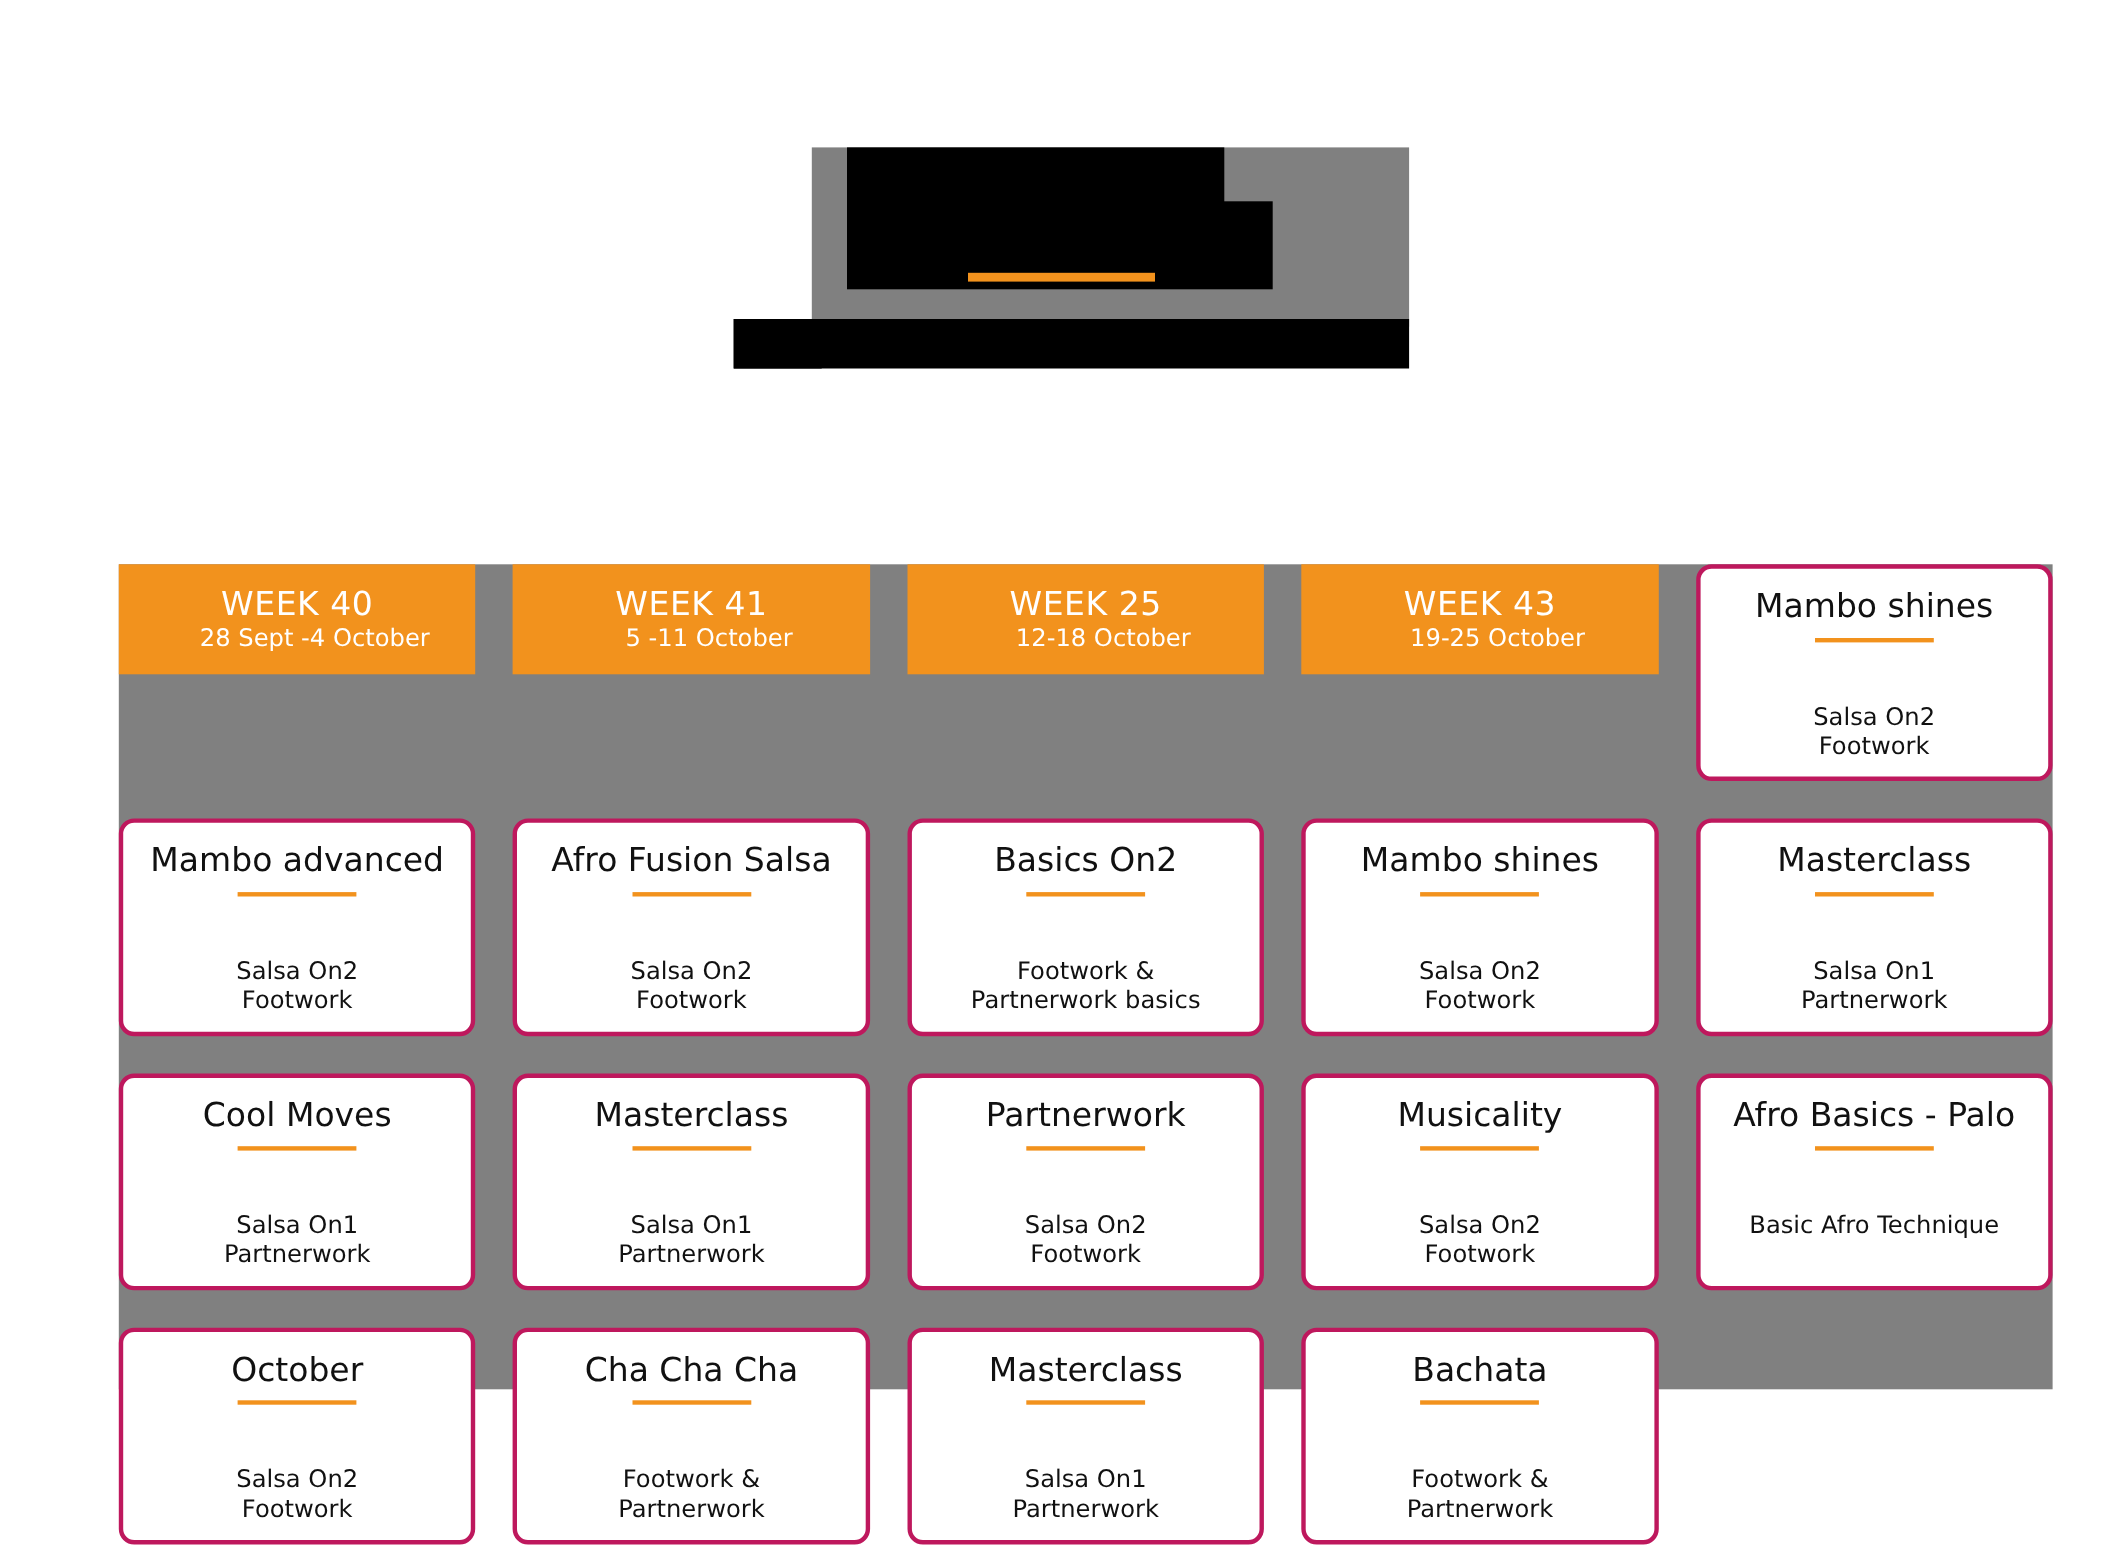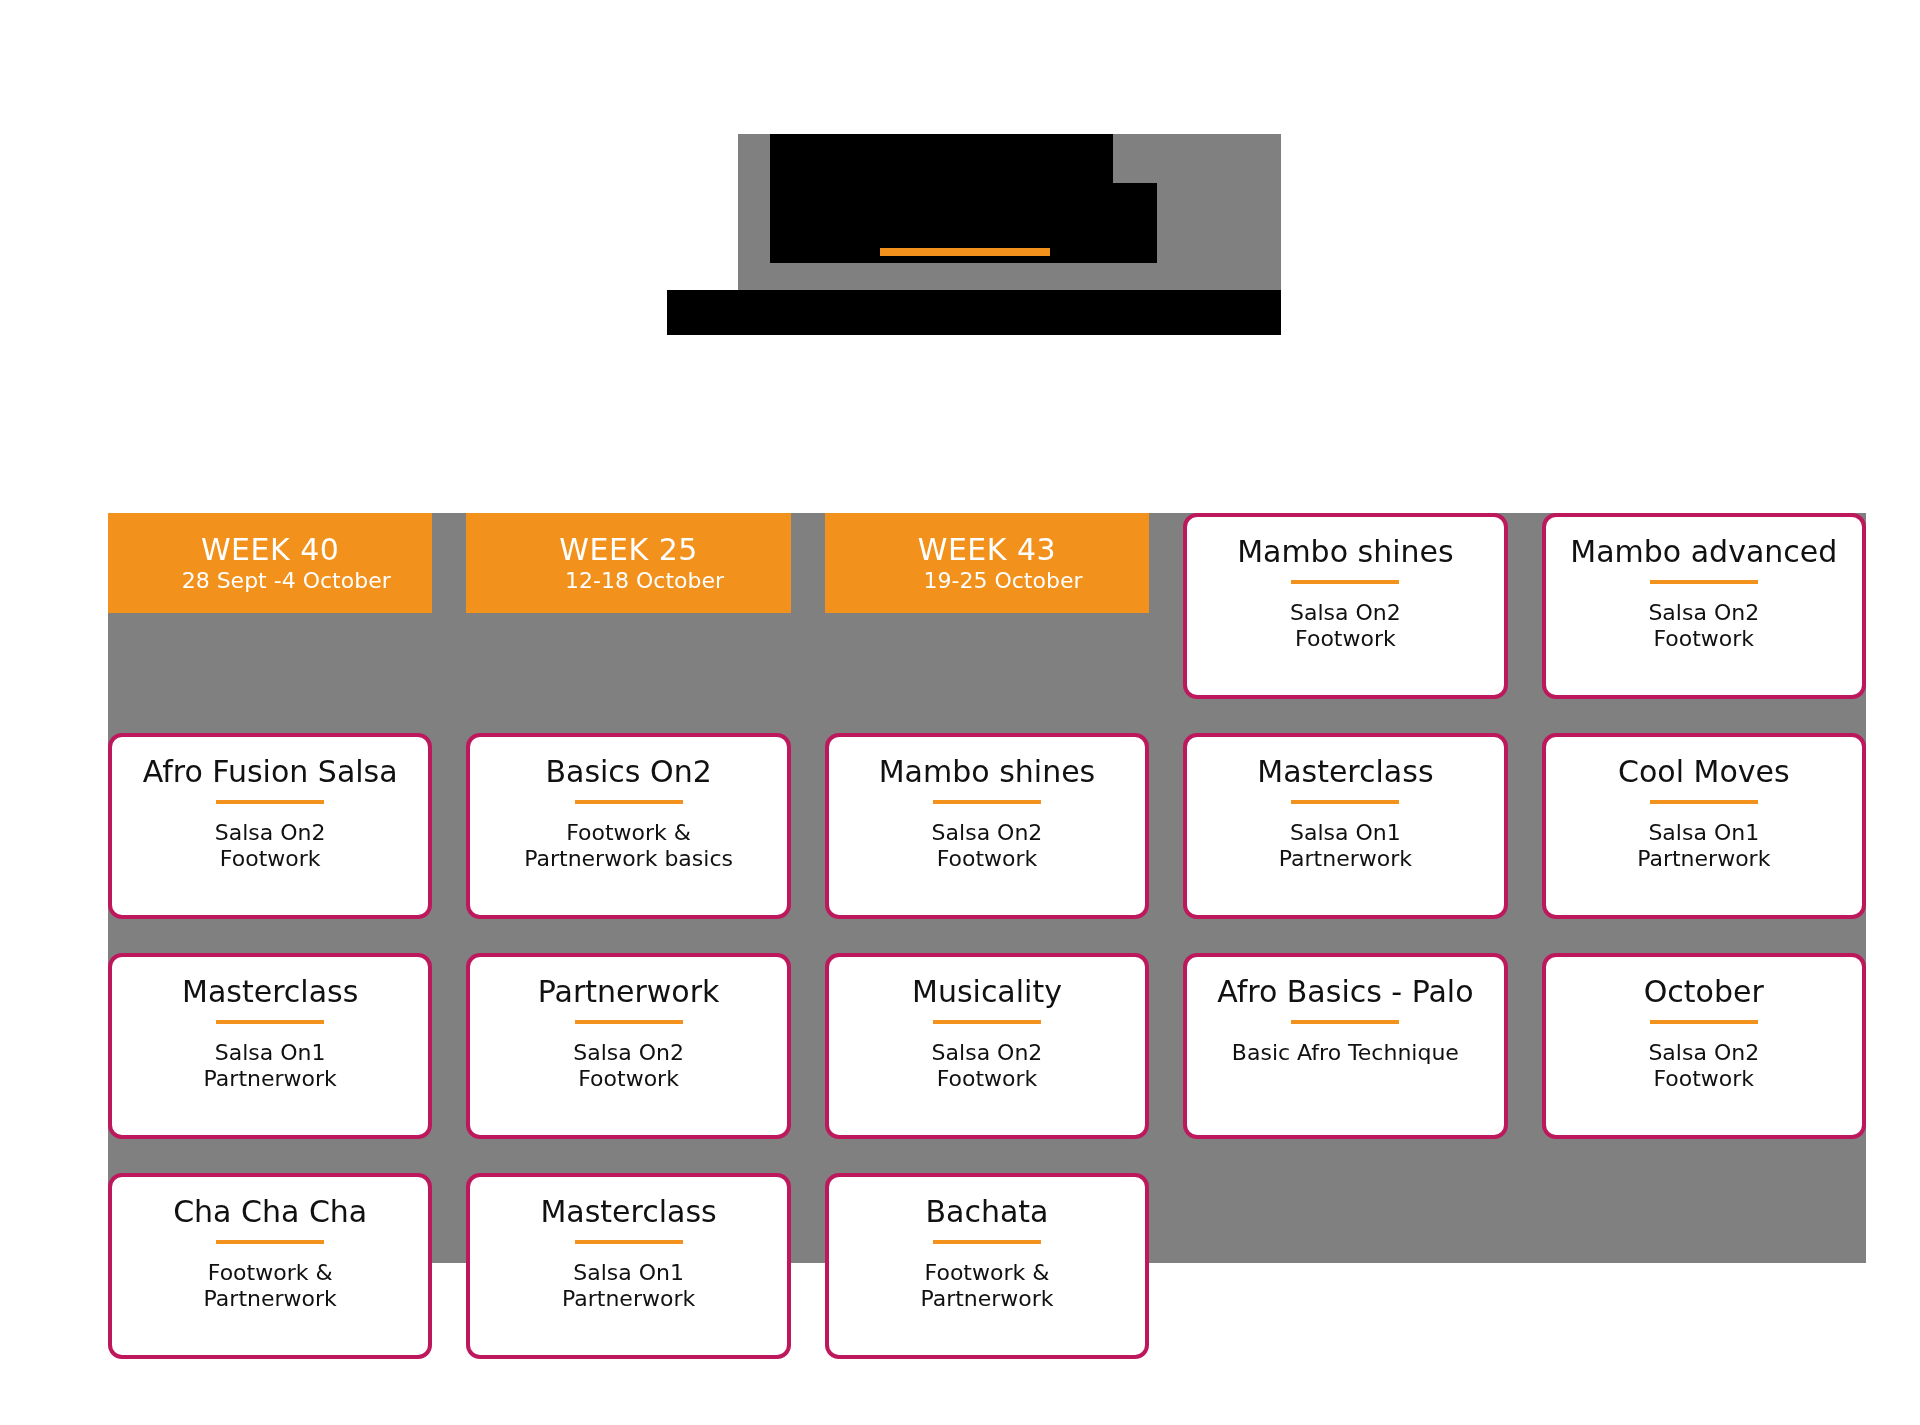--- a/index.html
+++ b/index.html
@@ -111,20 +111,21 @@
   .class-card .cc-rule {
     width: 108px;
     height: 4px;
     background: #F2921D;
     margin: 10px 0 16px 0;
   }
   .class-card .cc-desc {
     font-size: 22px;
     line-height: 1.2;
     white-space: pre-line;
+    margin-top: 40px;
   }
 </style>
 </head>
 <body>
 
 <div id="logo-area">
   <div class="redact-gray-panel" style="left:738px; top:134px; width:543px; height:163px;"></div>
   <div class="redact-black" style="left:770px; top:134px; width:343px; height:78px;"></div>
   <div class="redact-black" style="left:770px; top:183px; width:387px; height:80px;"></div>
   <div class="redact-orange-rule" style="left:880px; top:248px; width:170px; height:8px;"></div>
@@ -134,20 +135,24 @@
 
 <div id="schedule-bg"></div>
 
 <div id="schedule">
 
   <div class="week-header">
     <div class="wh-title">WEEK 40</div>
     <div class="wh-dates">28 Sept -4 October</div>
   </div>
   <div class="week-header">
+    <div class="wh-title">WEEK 41</div>
+    <div class="wh-dates">5 -11 October</div>
+  </div>
+  <div class="week-header">
     <div class="wh-title">WEEK 25</div>
     <div class="wh-dates">12-18 October</div>
   </div>
   <div class="week-header">
     <div class="wh-title">WEEK 43</div>
     <div class="wh-dates">19-25 October</div>
   </div>
 
   <div class="class-card">
     <div class="cc-title">Mambo shines</div>

